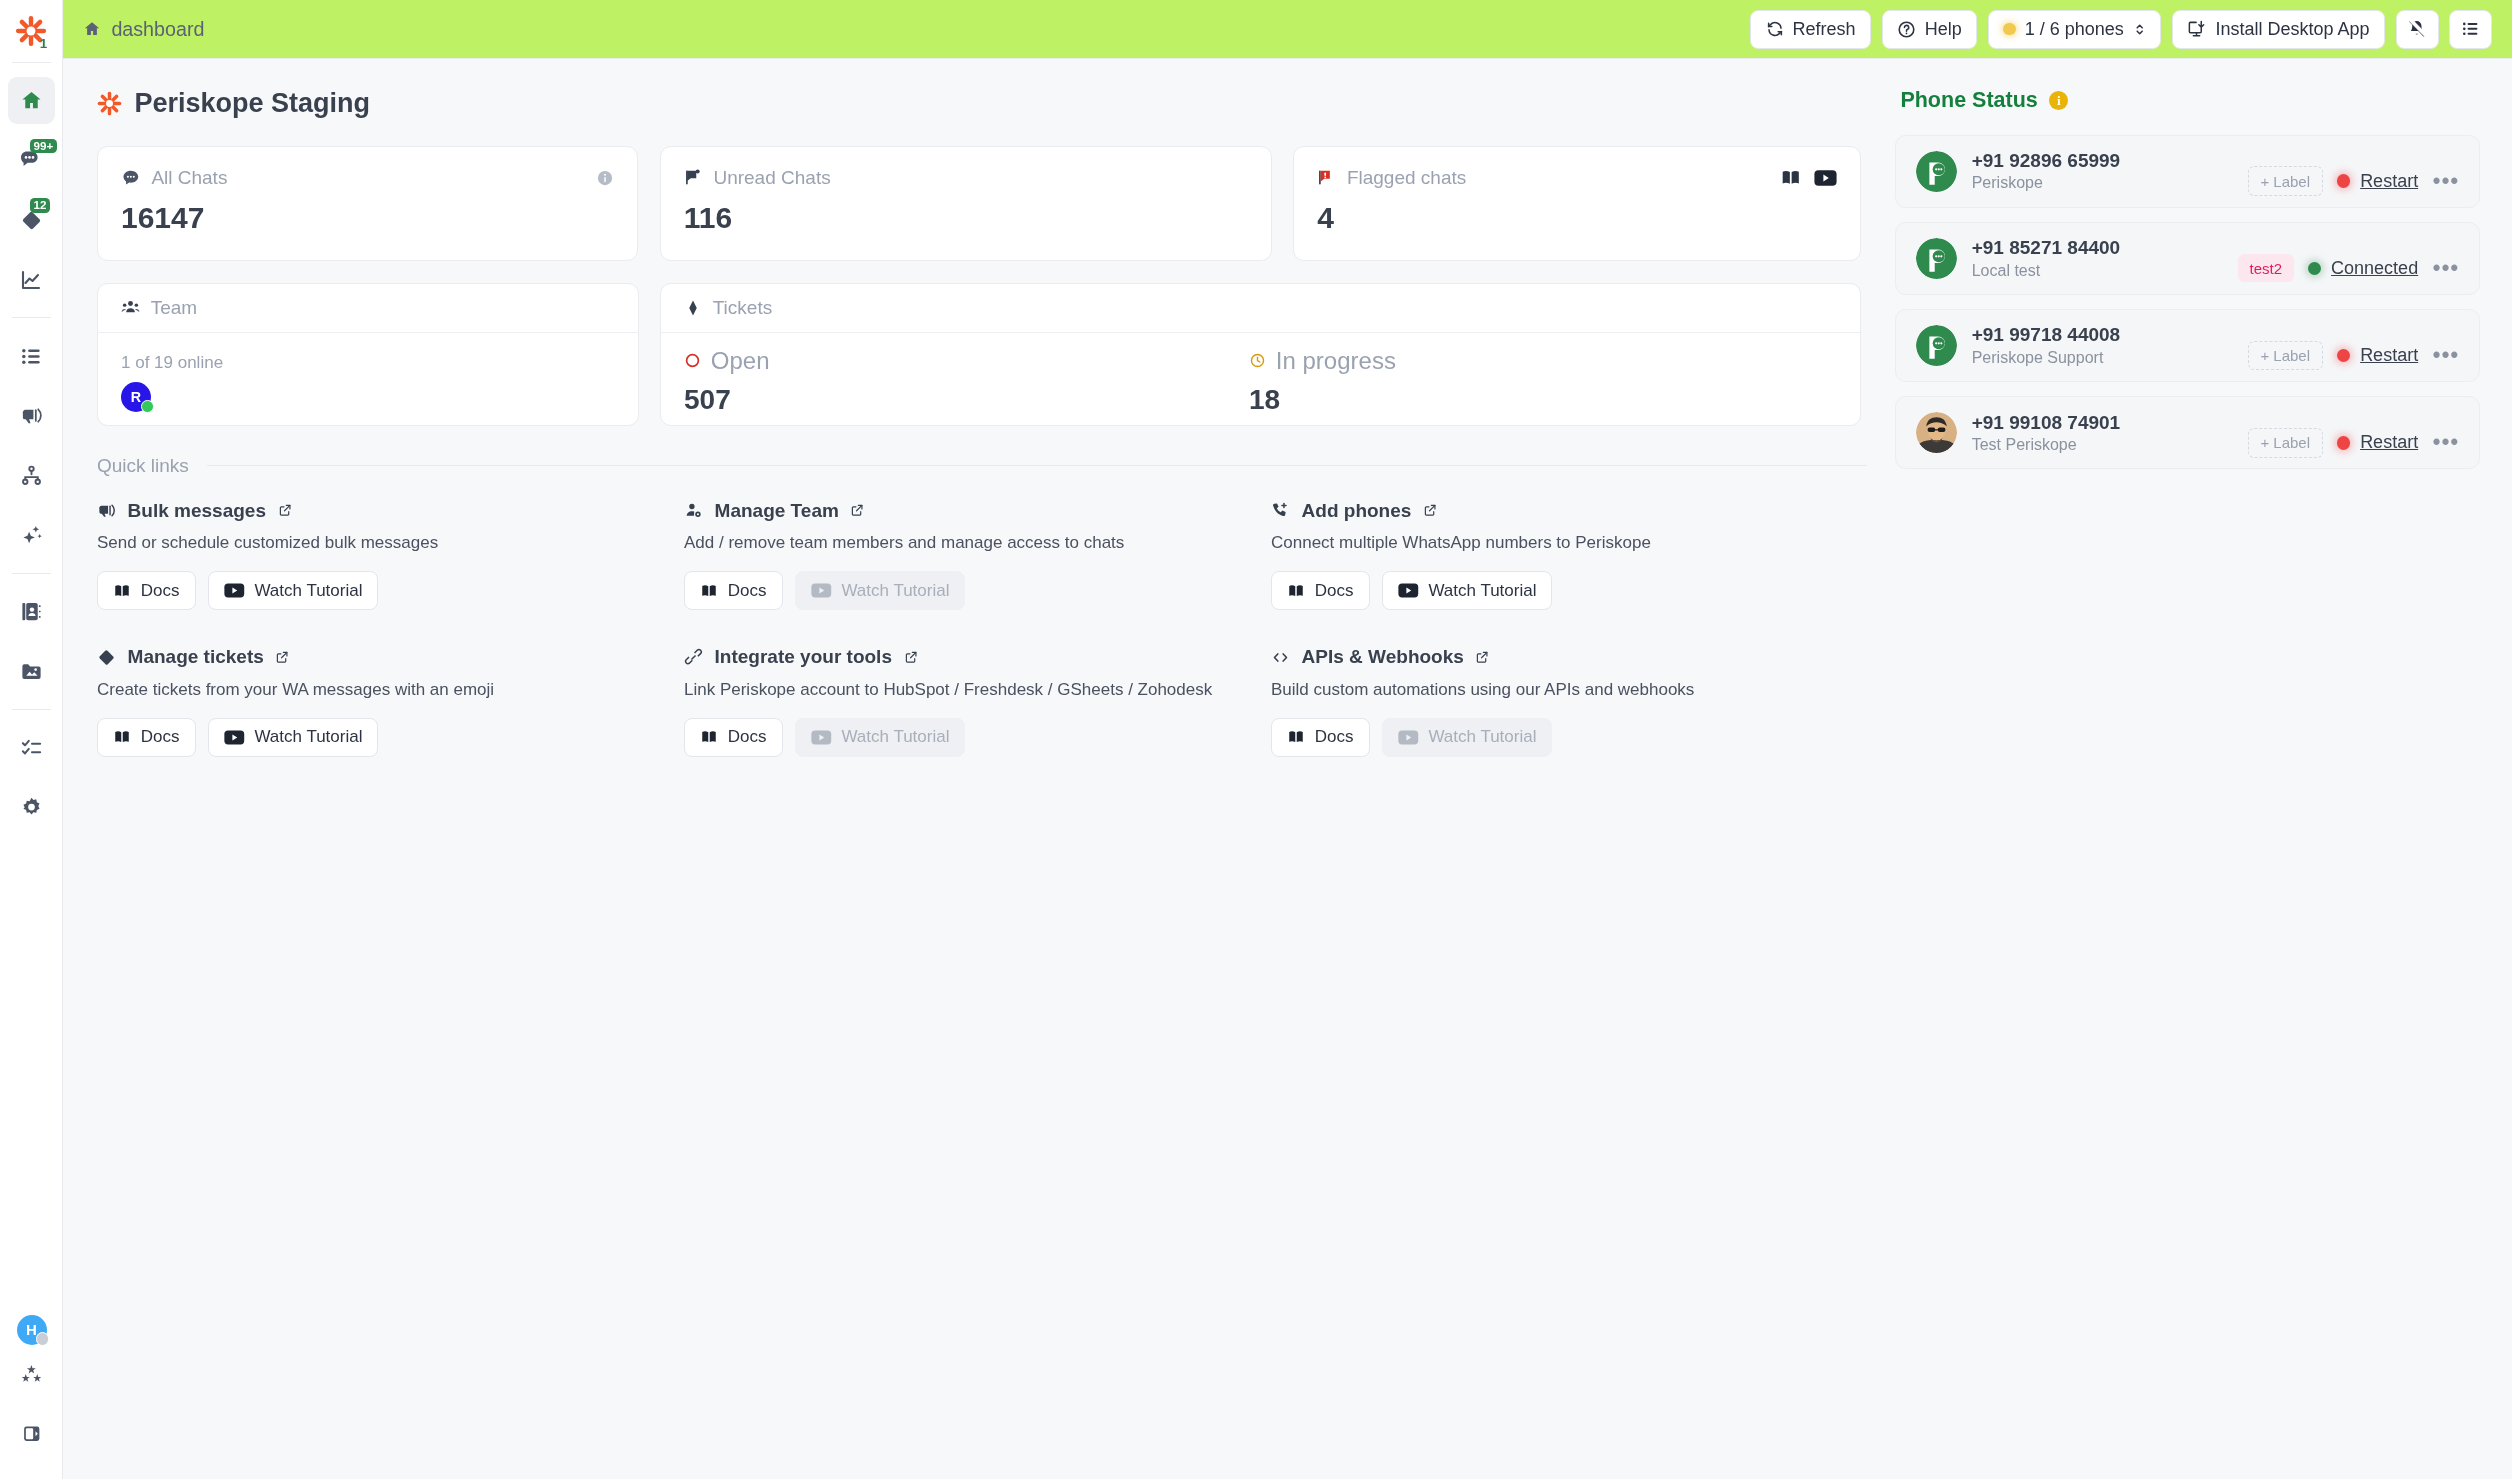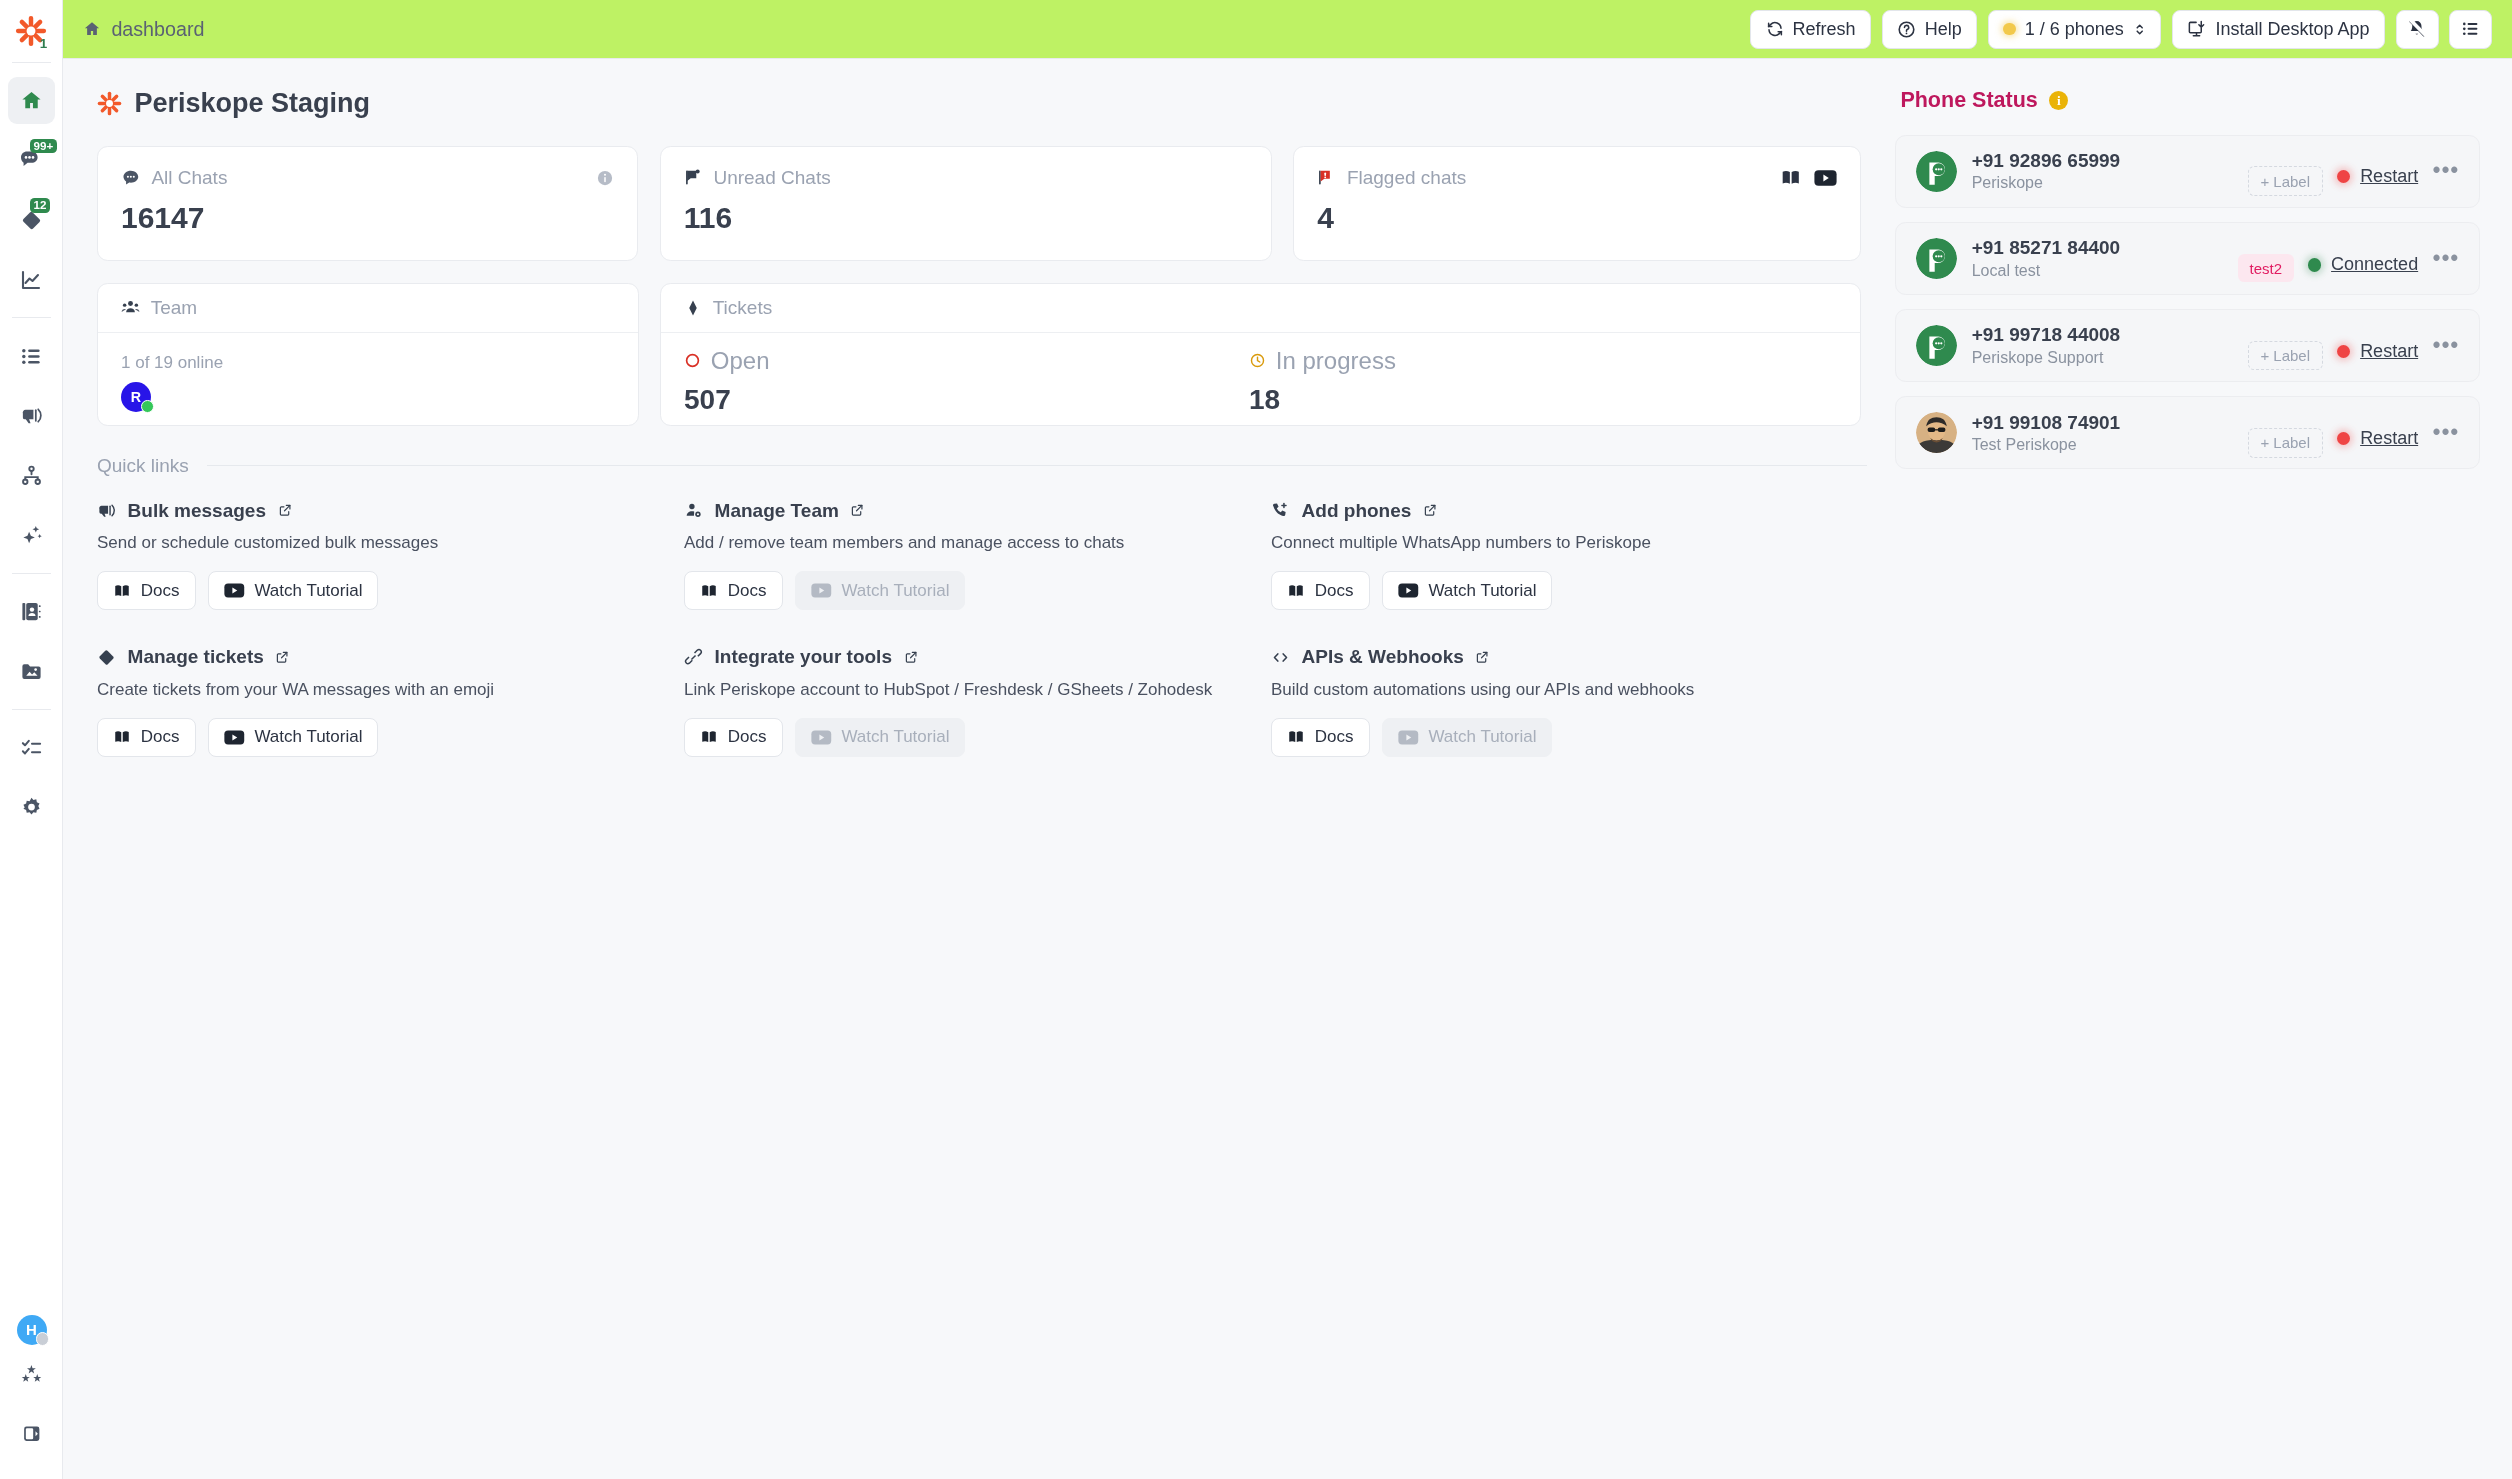--- a/index.html
+++ b/index.html
@@ -122,36 +122,36 @@
   .ql-btn {
     height: 39px; border: 0.9px solid #e3e6eb; background: #fff; border-radius: 8px;
     display: flex; align-items: center; gap: 9.8px; padding: 0 15px;
     font-size: 17px; color: #2c3342; cursor: pointer;
   }
   .ql-btn.disabled { background:#eef0f3; border-color:#eef0f3; color:#a8afbb; cursor:default; }
 
   
   .phone-panel { width: 617px; flex: 0 0 617px; padding: 29px 32px 0 0; }
   .pp-head { display:flex; align-items:center; gap:11.6px; margin-bottom: 21.5px; padding-left: 5.4px;}
-  .pp-title { font-size: 21.5px; font-weight: 700; color: #be185d; }
+  .pp-title { font-size: 21.5px; font-weight: 700; color: #15803d; }
   .pp-info {
     width: 19px; height: 19px; border-radius: 50%; background: #eab308;
     color:#fff; font-size: 13.4px; font-weight: 700; display:flex;
     align-items:center; justify-content:center; font-family:"Liberation Serif",serif;
   }
   .phone-row {
     display: flex; align-items: center; gap: 15px;
     background: #f5f6f8; border: 0.9px solid #ecedf0; border-radius: 10.7px;
     padding: 15px 19.7px; margin-bottom: 14.3px; height: 73px;
   }
   .phone-av { width: 41px; height: 41px; border-radius: 50%; overflow:hidden; flex:0 0 41px; }
   .phone-meta { min-width: 0; }
   .phone-num { font-size: 19px; font-weight: 700; color: #39404e; white-space: nowrap; }
   .phone-sub { font-size: 16px; color: #8a929f; margin-top: 2.7px; }
-  .phone-actions { margin-left: auto; display: flex; align-items: flex-start; gap: 14.3px; margin-top: 20px; }
+  .phone-actions { margin-left: auto; display: flex; align-items: center; gap: 14.3px; margin-top: 20px; }
   .add-label {
     border: 0.9px dashed #d5d9e0; border-radius: 6.3px; color: #9aa2b1;
     font-size: 15px; padding: 5.4px 11.6px; cursor: pointer; white-space: nowrap;
   }
   .tag-pill {
     background: #fce7ef; color: #e11d62; font-size: 15px; border-radius: 6.3px;
     padding: 5.4px 11.6px; white-space: nowrap;
   }
   .st-wrap { display:flex; align-items:center; gap: 9.8px; }
   .st-dot { width: 13.4px; height: 13.4px; border-radius: 50%; }

